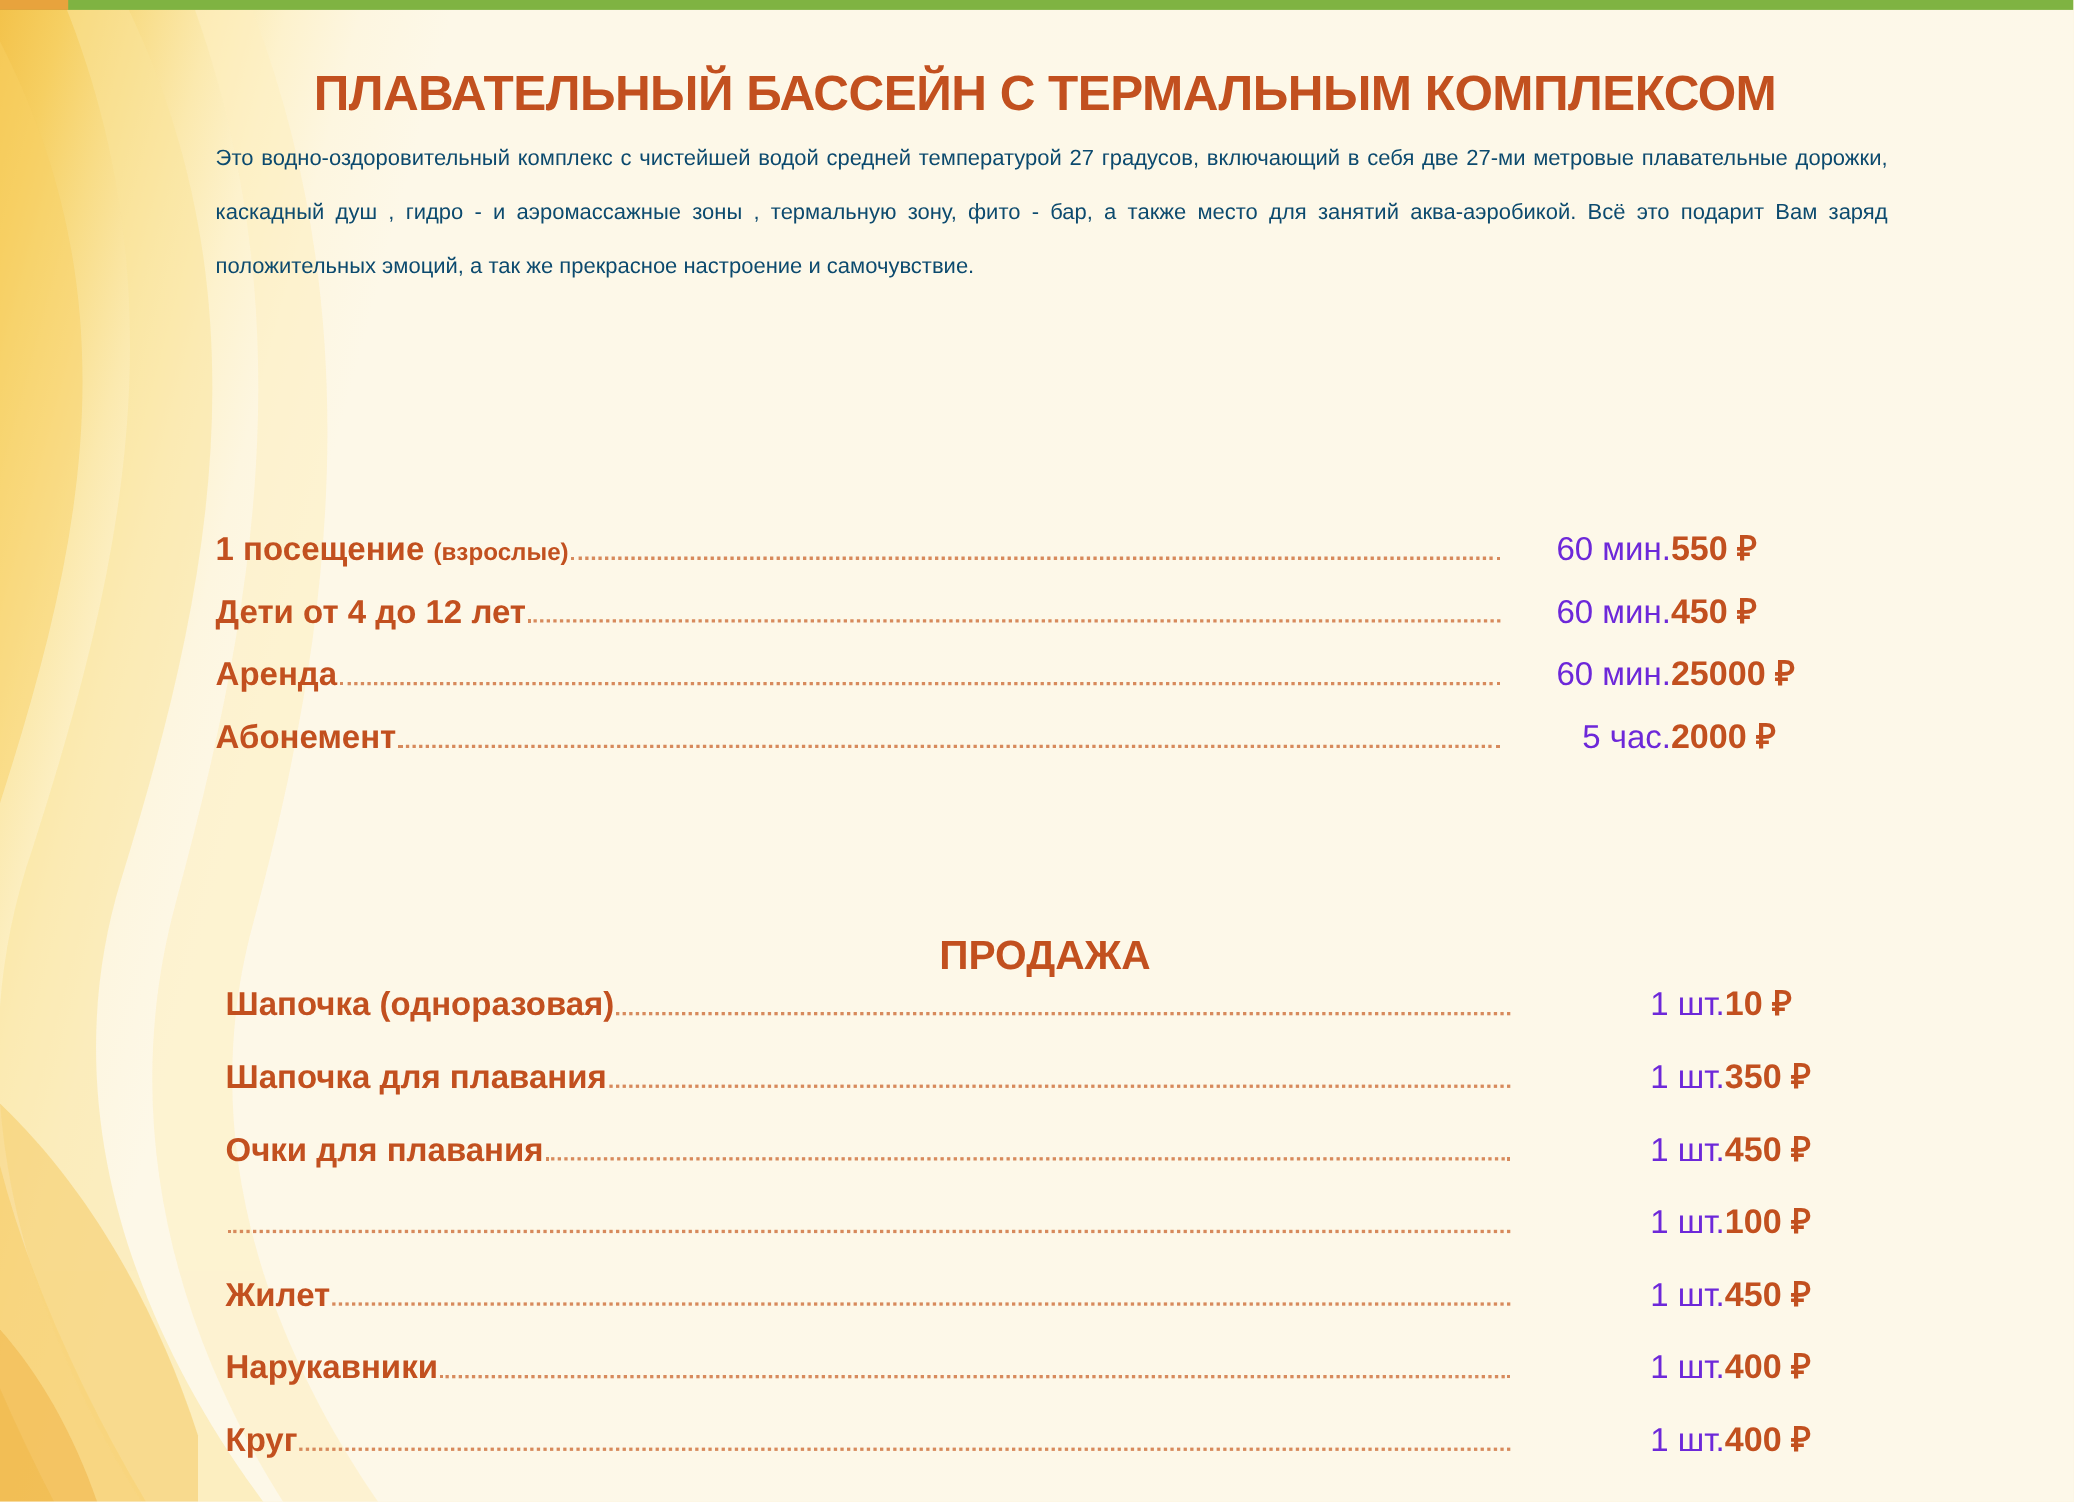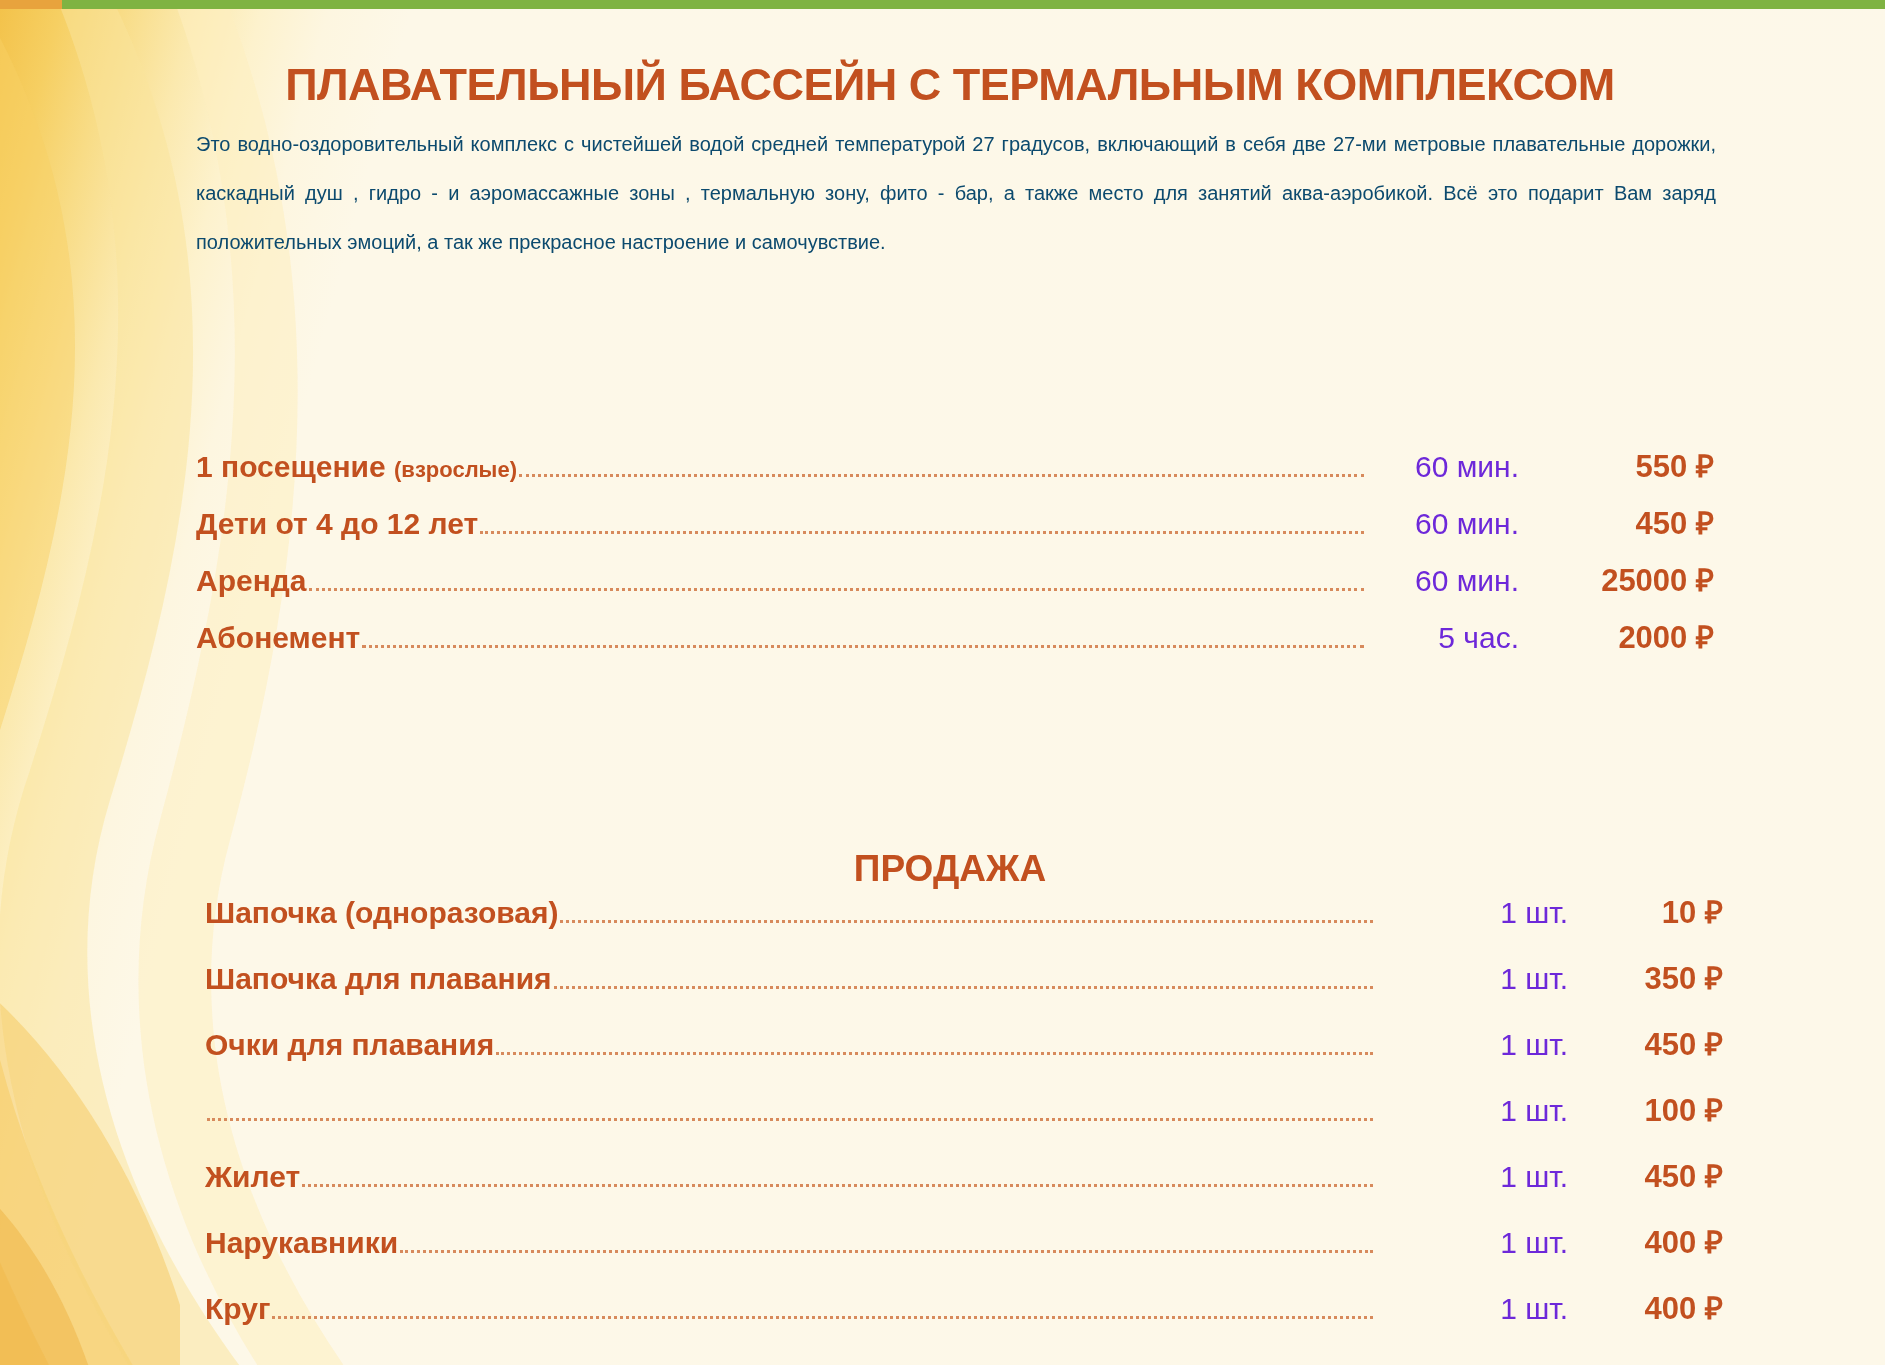--- a/index.html
+++ b/index.html
@@ -85,21 +85,21 @@
     font-size: 20px;
     line-height: 49px;
     color: #0c4a6e;
     text-align: justify;
     text-justify: inter-word;
   }
 
   .price-list {
     position: absolute;
     left: 196px;
-    top: 444px;
+    top: 476px;
     width: 1518px;
   }
   .price-list-2 {
     position: absolute;
     left: 205px;
     top: 890px;
     width: 1518px;
   }
 
   .row {
@@ -128,21 +128,20 @@
   }
   .row .dur {
     flex: 0 0 150px;
     text-align: right;
     font-size: 30px;
     color: #6d28d9;
     white-space: nowrap;
   }
   .row .price {
     flex: 0 0 195px;
-    text-align: right;
     font-size: 31px;
     font-weight: bold;
     color: #c2501f;
     white-space: nowrap;
   }
   .row .price.wide {
     flex: 0 0 345px;
   }
   .row.sale .dur {
     flex: 0 0 190px;

